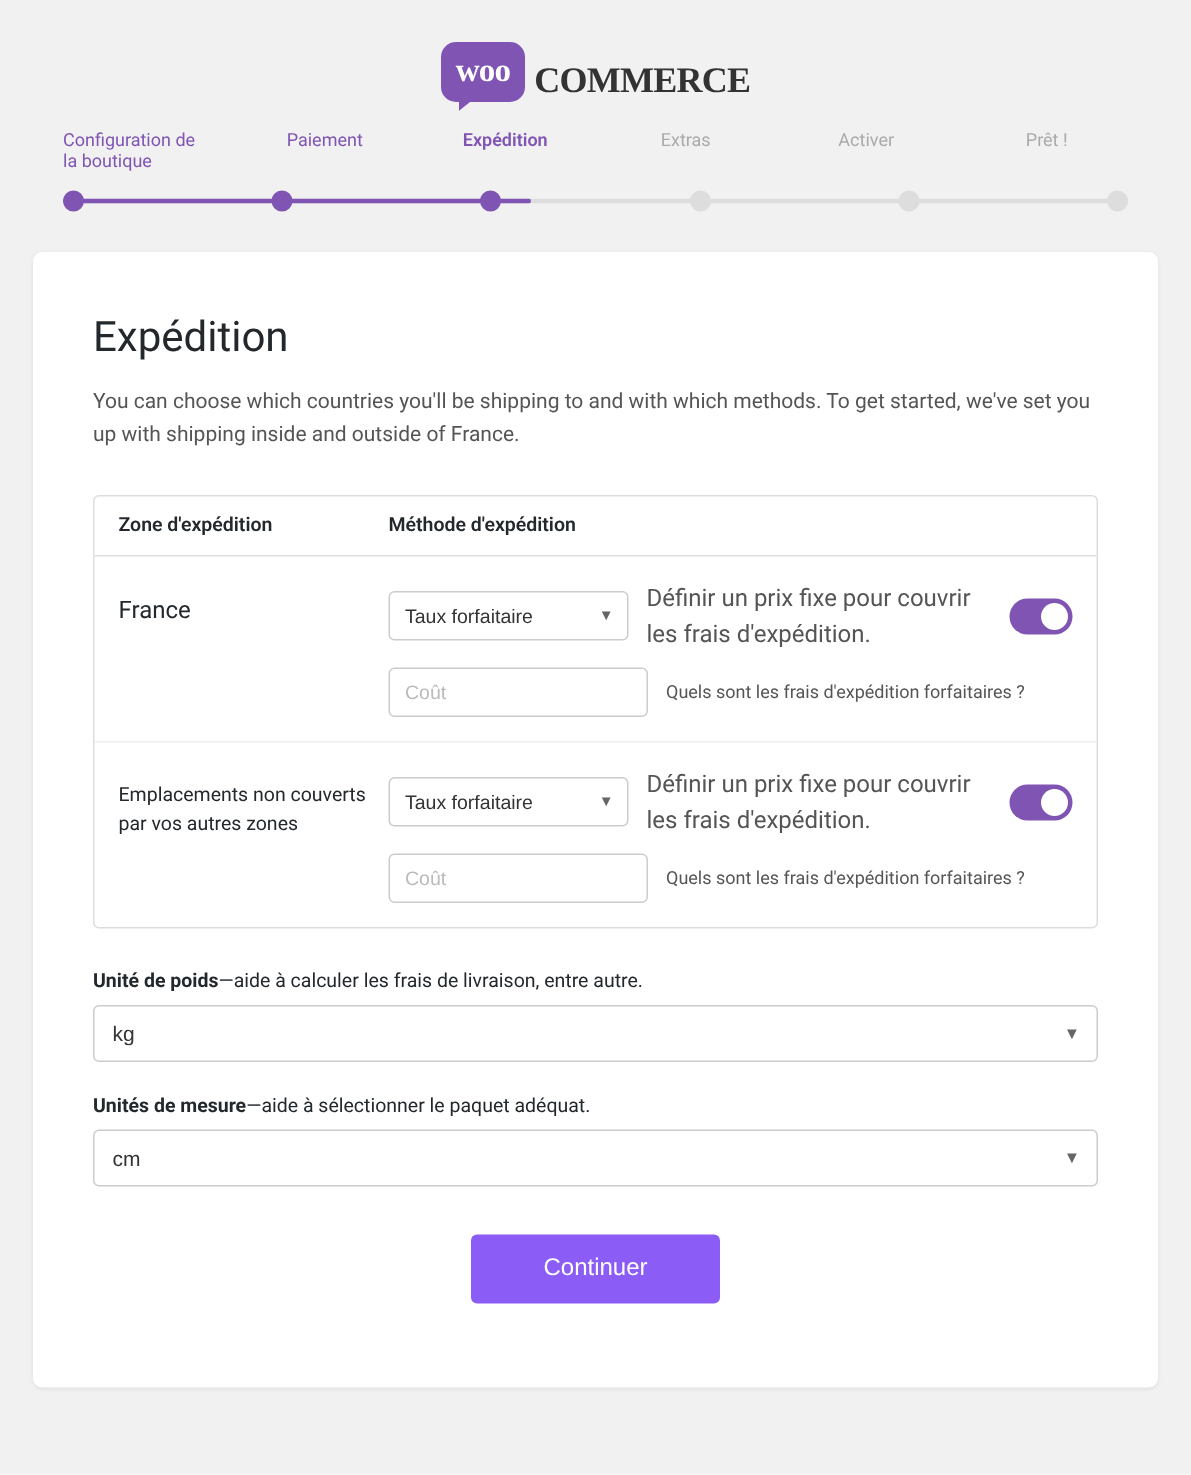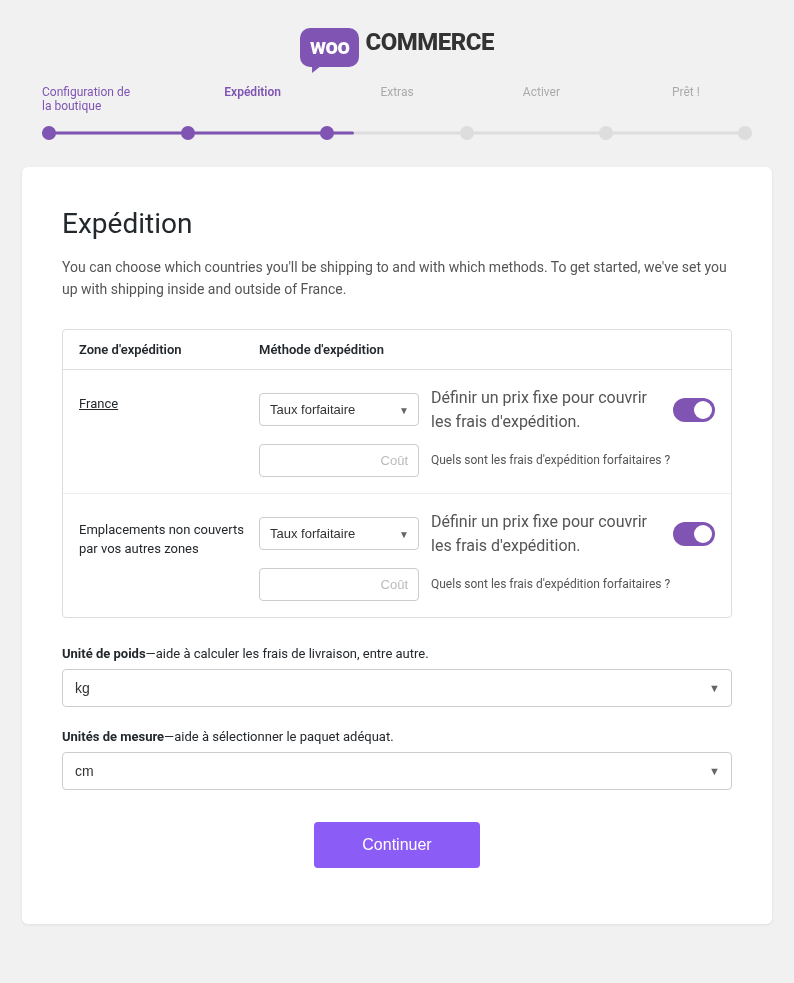--- a/index.html
+++ b/index.html
@@ -14,22 +14,23 @@
 
     
     .header {
       padding: 28px 0 18px;
       display: flex;
       justify-content: center;
       width: 100%;
     }
     .logo-container {
       display: flex;
-      align-items: flex-start;
+      align-items: flex-end;
       gap: 0px;
+      font-family: Liberation Serif, serif;
     }
     .logo-bubble {
       background: #7f54b3;
       border-radius: 10px;
       padding: 6px 10px 8px;
       display: flex;
       align-items: center;
       position: relative;
       margin-right: 4px;
     }
@@ -181,24 +182,23 @@
       display: grid;
       grid-template-columns: 180px 1fr;
       padding: 16px 16px;
       border-bottom: 1px solid #eee;
       align-items: start;
     }
     .shipping-row:last-child {
       border-bottom: none;
     }
     .zone-name {
-      font-size: 13px;
+      font-size: 16px;
       color: #23282d;
       padding-top: 10px;
-      text-decoration: underline;
     }
     .zone-name-multi {
       font-size: 13px;
       color: #23282d;
       padding-top: 10px;
       line-height: 1.5;
     }
     .method-col {
       display: flex;
       flex-direction: column;
@@ -265,23 +265,22 @@
       display: flex;
       align-items: center;
       gap: 12px;
     }
     .cost-input {
       border: 1px solid #ccc;
       border-radius: 4px;
       padding: 8px 10px;
       font-size: 13px;
       color: #999;
-      width: 160px;
+      width: 173px;
       background: white;
-      text-align: right;
     }
     .cost-input::placeholder {
       color: #bbb;
     }
     .cost-desc {
       font-size: 12px;
       color: #555;
       line-height: 1.5;
       flex: 1;
     }
@@ -347,20 +346,21 @@
     <div class="logo-bubble">
       <span class="logo-woo">woo</span>
     </div>
     <span class="logo-commerce">COMMERCE</span>
   </div>
 </div>
 
 <div class="steps-container">
   <div class="steps-labels">
     <div class="step-label completed step-label-first">Configuration de<br>la boutique</div>
+    <div class="step-label completed">Paiement</div>
     <div class="step-label active">Expédition</div>
     <div class="step-label">Extras</div>
     <div class="step-label">Activer</div>
     <div class="step-label">Prêt !</div>
   </div>
   <div class="steps-track">
     <div class="steps-line"></div>
     <div class="steps-line-filled"></div>
     <div class="steps-dots">
       <div class="step-dot completed"></div>

